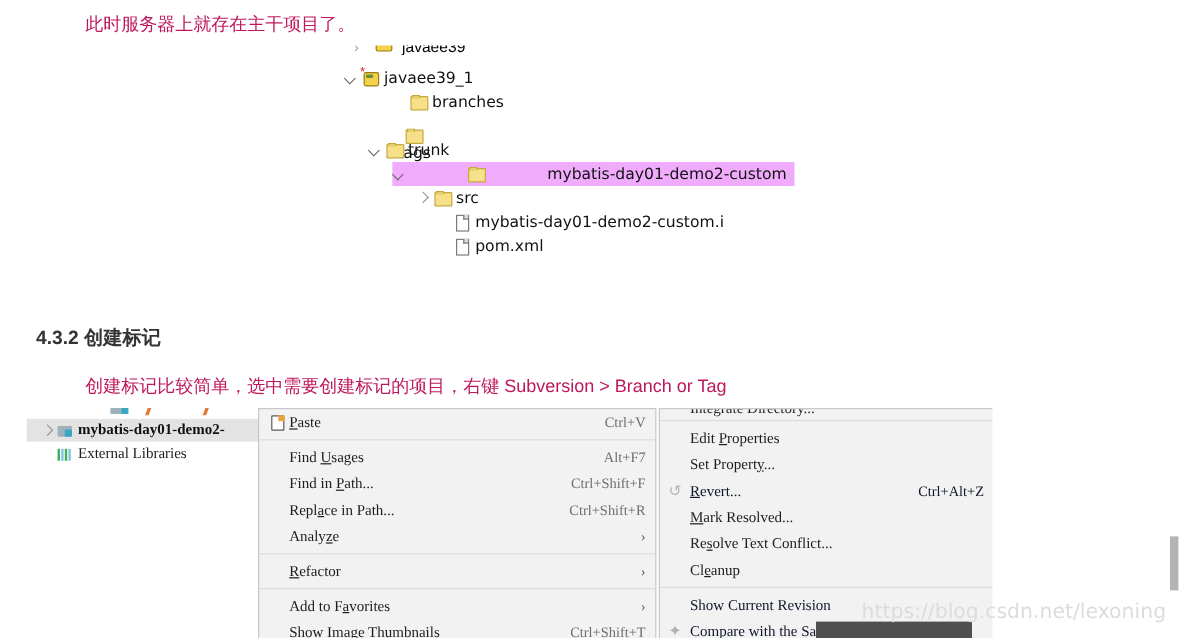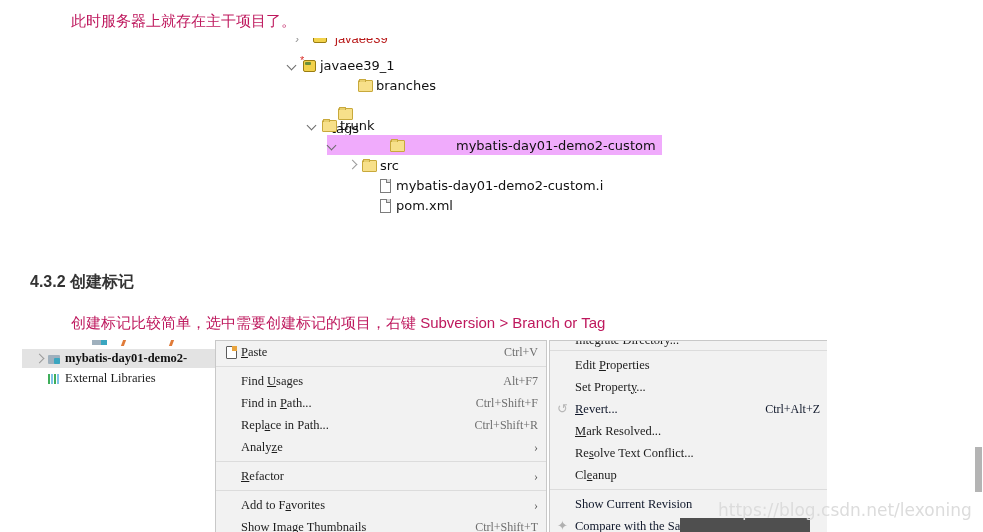--- a/index.html
+++ b/index.html
@@ -167,32 +167,32 @@
 
 <div class="page">
 
   <div class="para" id="intro-para">此时服务器上就存在主干项目了。</div>
 
   <div class="repo-tree">
 
     <div class="cut-row" style="left:2px;top:0px;width:120px;">
       <span style="position:absolute;left:8px;top:-6px;color:#9a9a9a;font-size:12px;">›</span>
       <span style="position:absolute;left:26px;top:-7px;width:12px;height:10px;background:#f2d24b;border:1px solid #9a7d12;border-radius:2px;"></span>
-      <span style="position:absolute;left:48px;top:-7px;color:#b91c1c;font-size:13px;">javaee39</span>
+      <span style="position:absolute;left:48px;top:-7px;color:#000000;font-size:13px;">javaee39</span>
     </div>
 
     <div class="tnode" id="rt0" style="left:2px;top:17px;">
       <span class="arrow down"></span>
       <span class="ficon repo">
           <span class="star">*</span>
         </span>
       <span class="label">javaee39_1</span>
     </div>
 
-    <div class="tnode" id="rt1" style="left:58px;top:37px;">
+    <div class="tnode" id="rt1" style="left:42px;top:37px;">
       <span class="arrow"></span>
       <span class="ficon folder"></span>
       <span class="label">branches</span>
     </div>
 
     <div class="tnode" id="rt2" style="left:42px;top:57px;flex-direction:column;">
       <span class="arrow"></span>
       <span class="ficon folder"></span>
       <span class="label">tags</span>
     </div>

